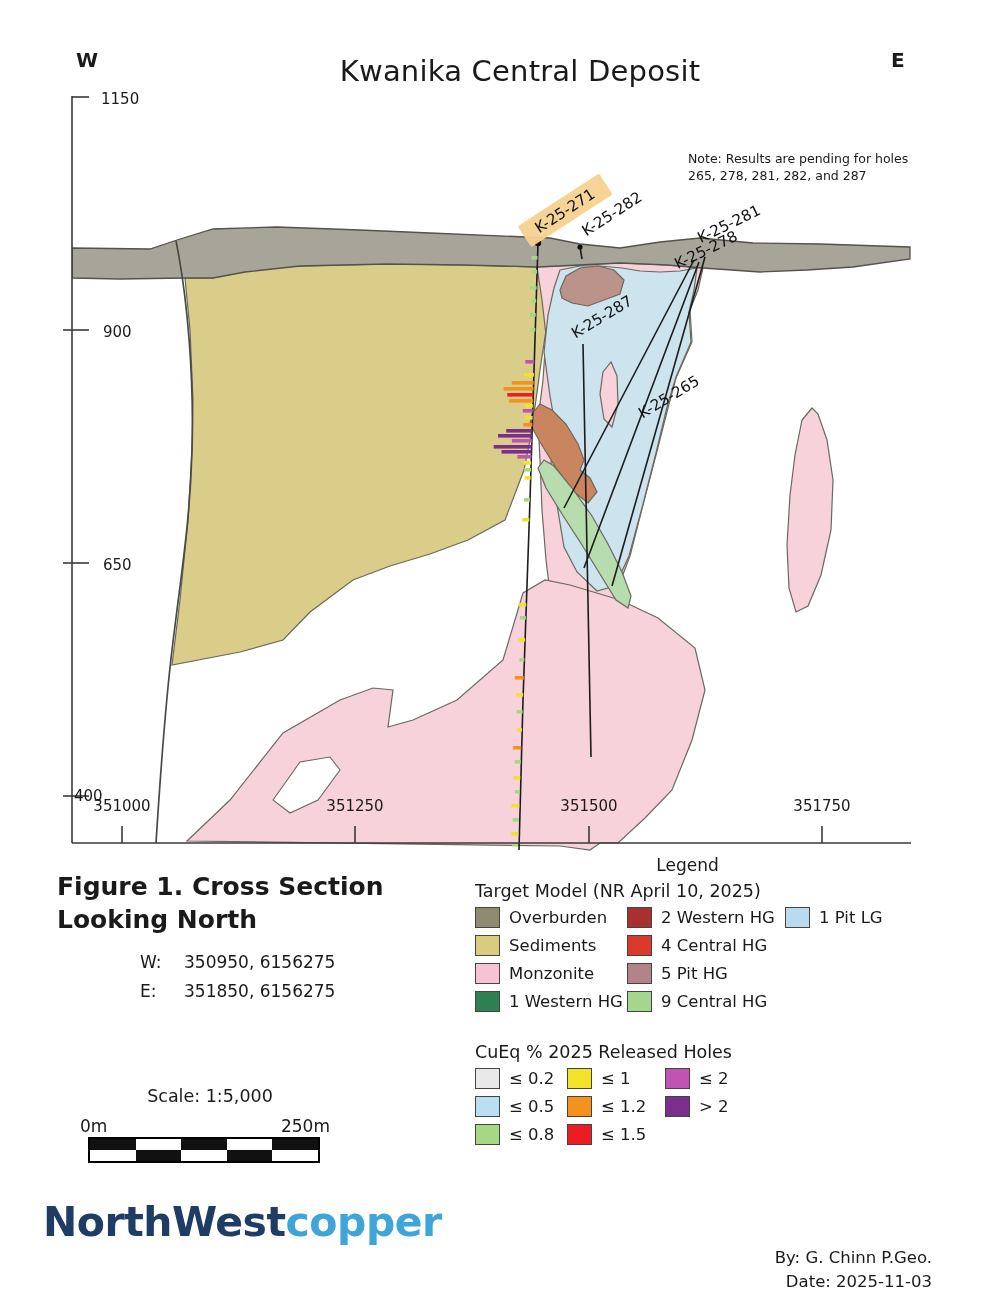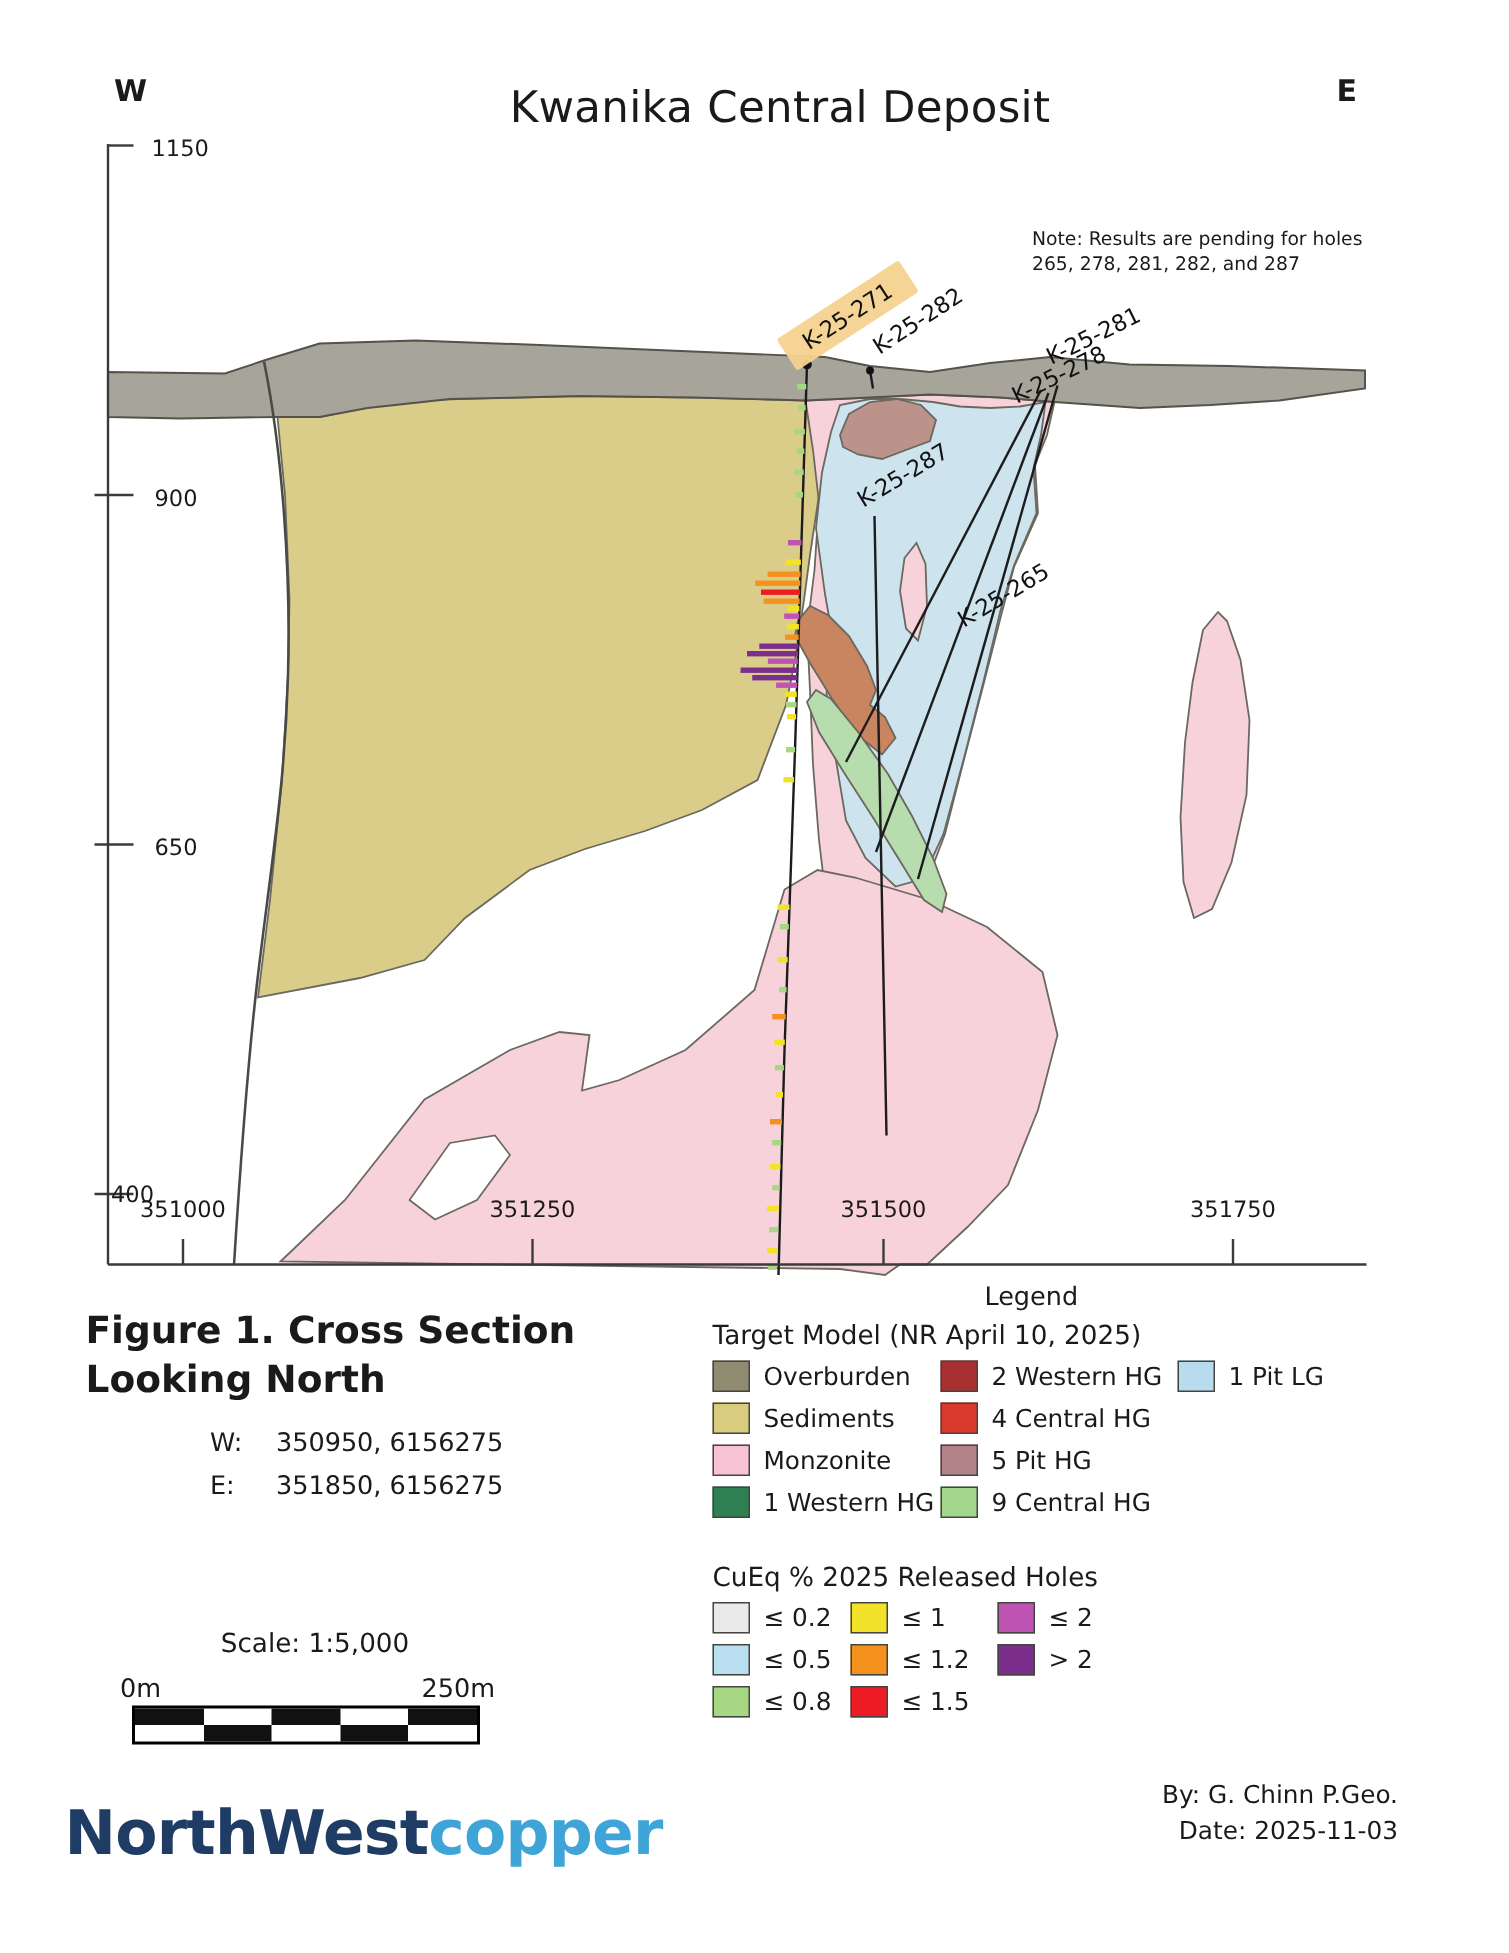--- a/index.html
+++ b/index.html
@@ -39,21 +39,21 @@
   .coords-row .dir { width:44px; }
 
   .scale-label { left:90px; top:1086px; width:240px; text-align:center; font-size:17.5px; }
   .scalebar-wrap { left:78px; top:1116px; width:252px; }
   .scalebar-labels { display:flex; justify-content:space-between; font-size:17px; margin-bottom:1px; }
   .scalebar { margin-left:10px; width:232px; height:26px; border:2px solid #000; display:grid;
               grid-template-columns:repeat(5,1fr); grid-template-rows:1fr 1fr; background:#fff; }
   .sb-cell { border:0; } .sb-b { background:#111; }
 
   .logo-block { left:43px; top:1198px; font-size:41px; font-weight:bold; letter-spacing:-0.5px; }
-  .credits-block { left:640px; top:1185px; width:292px; text-align:right; font-size:16.5px; line-height:1.45; }
+  .credits-block { left:640px; top:1246px; width:292px; text-align:right; font-size:16.5px; line-height:1.45; }
 </style>
 </head>
 <body>
 
 <div class="stage">
 
   <div class="abs corner-w">W</div>
   <div class="abs main-title">Kwanika Central Deposit</div>
   <div class="abs corner-e">E</div>
 

